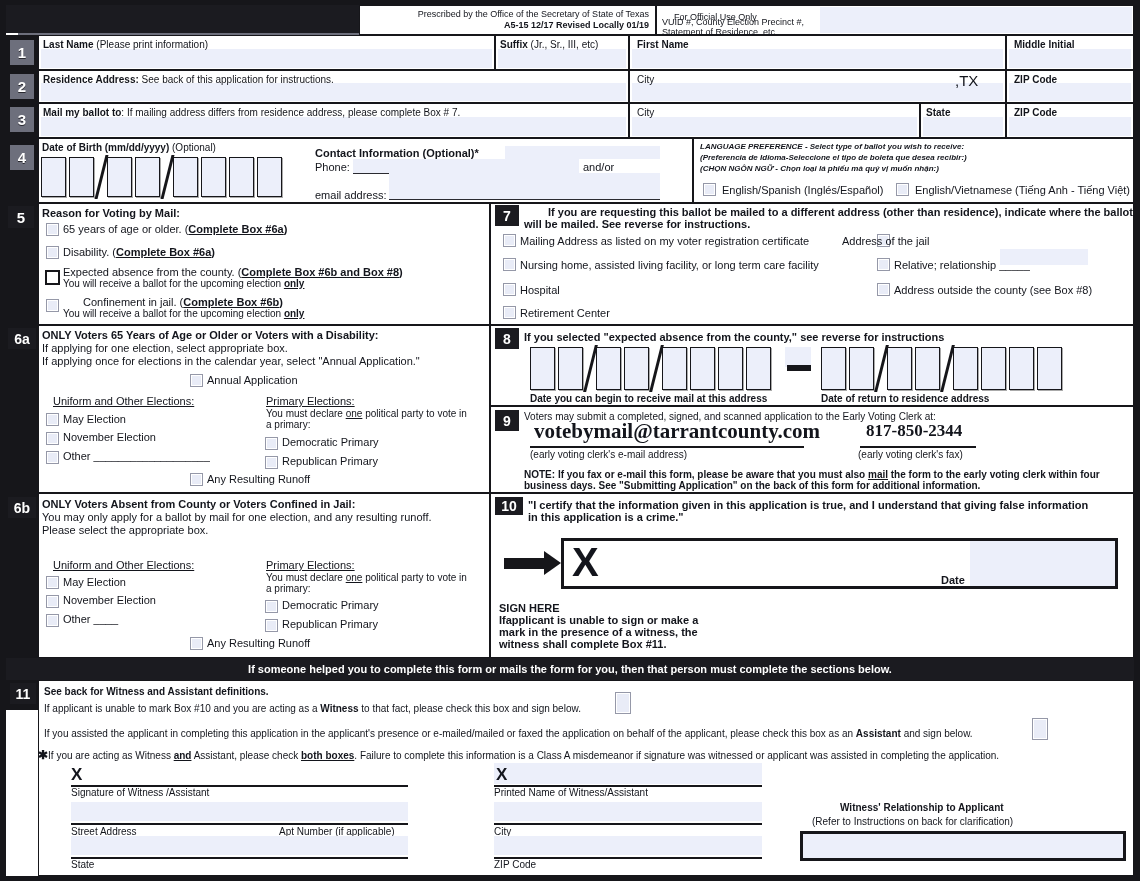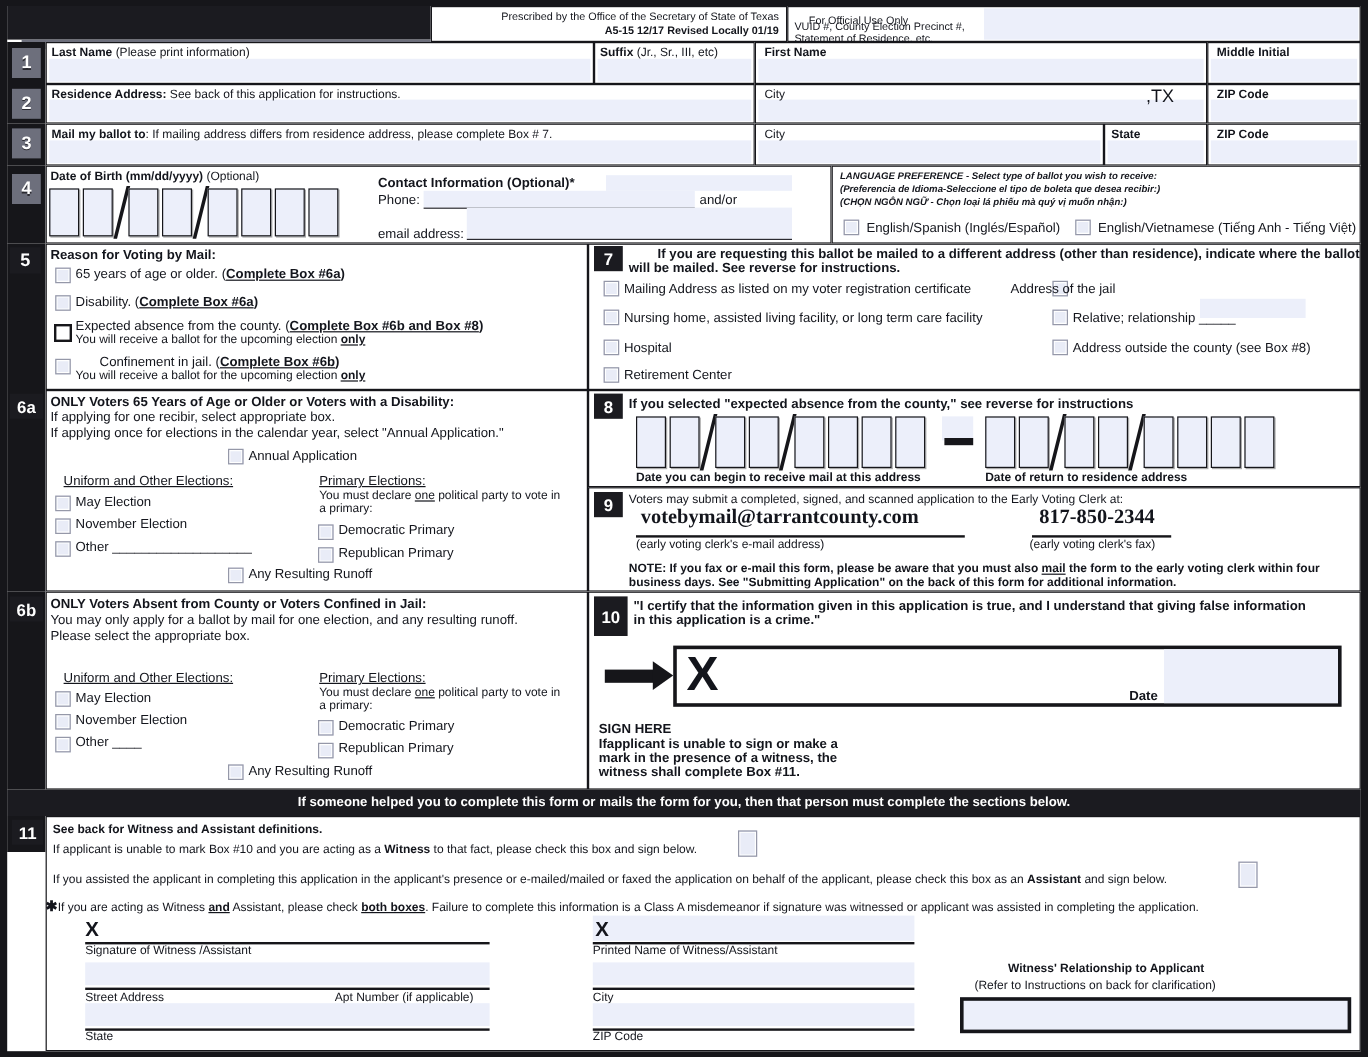--- a/index.html
+++ b/index.html
@@ -201,21 +201,21 @@
   <div class="cb plain" style="left:877px;top:258px;"></div>
   <div class="lbl md" style="left:894px;top:259px;">Relative; relationship _____</div>
   <div class="cb plain" style="left:877px;top:283px;"></div>
   <div class="lbl md" style="left:894px;top:284px;">Address outside the county (see Box #8)</div>
 
   <div class="frame" style="left:6px;top:325px;width:32px;height:168px;"></div>
   <div class="numd" style="left:8px;top:328px;width:28px;height:21px;">6a</div>
   <div class="cell" style="left:38px;top:325px;width:452px;height:168px;"></div>
 
   <div class="lbl md bold" style="left:42px;top:329px;">ONLY Voters 65 Years of Age or Older or Voters with a Disability:</div>
-  <div class="lbl md" style="left:42px;top:342px;">If applying for one recibir, select appropriate box.</div>
+  <div class="lbl md" style="left:42px;top:342px;">If applying for one election, select appropriate box.</div>
   <div class="lbl md" style="left:42px;top:355px;">If applying once for elections in the calendar year, select "Annual Application."</div>
 
   <div class="cb plain" style="left:190px;top:374px;"></div>
   <div class="lbl md" style="left:207px;top:374px;">Annual Application</div>
 
   <div class="lbl md ul" style="left:53px;top:395px;">Uniform and Other Elections:</div>
   <div class="cb plain" style="left:46px;top:413px;"></div>
   <div class="lbl md" style="left:63px;top:413px;">May Election</div>
   <div class="cb plain" style="left:46px;top:432px;"></div>
   <div class="lbl md" style="left:63px;top:431px;">November Election</div>
@@ -262,21 +262,21 @@
   <div class="dchar" style="left:1009px;top:347px;width:25px;height:43px;"></div>
   <div class="dchar" style="left:1037px;top:347px;width:25px;height:43px;"></div>
 
   <div class="lbl sm bold" style="left:530px;top:393px;">Date you can begin to receive mail at this address</div>
   <div class="lbl sm bold" style="left:821px;top:393px;">Date of return to residence address</div>
 
   <div class="cell" style="left:490px;top:406px;width:644px;height:87px;"></div>
   <div class="numd" style="left:495px;top:410px;width:24px;height:21px;">9</div>
   <div class="lbl sm" style="left:524px;top:411px;">Voters may submit a completed, signed, and scanned application to the Early Voting Clerk at:</div>
 
-  <div class="lbl" style="left:534px;top:425px;font-family:'Liberation Serif',serif;font-size:17px;font-weight:bold;">votebymail@tarrantcounty.com</div>
+  <div class="lbl" style="left:534px;top:425px;font-family:'Liberation Serif',serif;font-size:21px;font-weight:bold;">votebymail@tarrantcounty.com</div>
   <div class="line2" style="left:530px;top:446px;width:274px;"></div>
   <div class="lbl sm" style="left:530px;top:449px;">(early voting clerk's e-mail address)</div>
 
   <div class="lbl" style="left:866px;top:425px;font-family:'Liberation Serif',serif;font-size:17px;font-weight:bold;">817-850-2344</div>
   <div class="line2" style="left:860px;top:446px;width:116px;"></div>
   <div class="lbl sm" style="left:858px;top:449px;">(early voting clerk's fax)</div>
 
   <div class="lbl sm" style="left:524px;top:469px;"><b>NOTE:</b><b> If you fax or e-mail this form, please be aware that you must also </b><b class="ul">mail</b><b> the form to the early voting clerk within four</b></div>
   <div class="lbl sm bold" style="left:524px;top:480px;">business days. See "Submitting Application" on the back of this form for additional information.</div>
 
@@ -301,21 +301,21 @@
   <div class="lbl sm" style="left:266px;top:583px;">a primary:</div>
   <div class="cb plain" style="left:265px;top:600px;"></div>
   <div class="lbl md" style="left:282px;top:599px;">Democratic Primary</div>
   <div class="cb plain" style="left:265px;top:619px;"></div>
   <div class="lbl md" style="left:282px;top:618px;">Republican Primary</div>
 
   <div class="cb plain" style="left:190px;top:637px;"></div>
   <div class="lbl md" style="left:207px;top:637px;">Any Resulting Runoff</div>
 
   <div class="cell" style="left:490px;top:493px;width:644px;height:165px;"></div>
-  <div class="numd" style="left:495px;top:497px;width:28px;height:33px;">10</div>
+  <div class="numd" style="left:495px;top:497px;width:28px;height:18px;">10</div>
   <div class="lbl md bold" style="left:528px;top:499px;">"I certify that the information given in this application is true, and I understand that giving false information</div>
   <div class="lbl md bold" style="left:528px;top:511px;">in this application is a crime."</div>
 
   <div class="frame" style="left:504px;top:558px;width:42px;height:11px;"></div>
   <div style="position:absolute;left:544px;top:551px;width:0;height:0;border-top:12px solid transparent;border-bottom:12px solid transparent;border-left:17px solid #16161a;"></div>
 
   <div style="position:absolute;left:561px;top:538px;width:557px;height:51px;box-sizing:border-box;border:3px solid #16161a;background:#fff;"></div>
   <div class="fieldbg" style="left:970px;top:541px;width:145px;height:45px;"></div>
   <div class="bigX" style="left:572px;top:540px;font-size:40px;line-height:44px;">X</div>
   <div class="lbl md bold" style="left:941px;top:574px;">Date</div>

